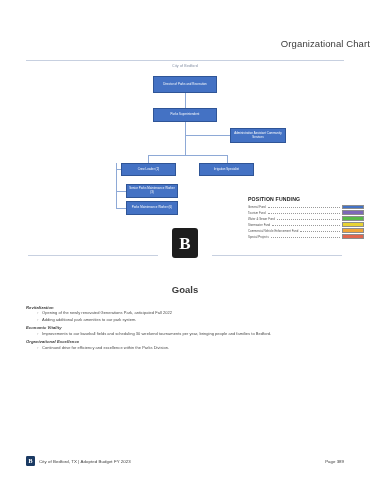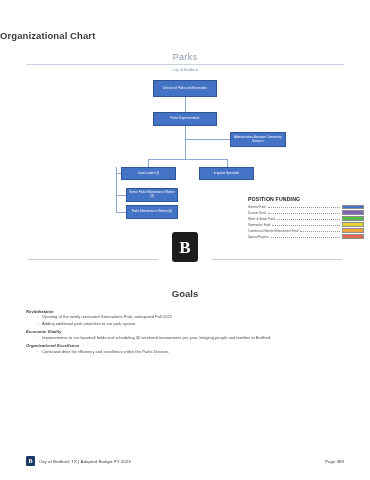--- a/index.html
+++ b/index.html
@@ -7,26 +7,26 @@
     width: 370px; height: 480px;
     background: #ffffff;
     font-family: "Liberation Sans", sans-serif;
     color: #3a3a3a;
     overflow: hidden;
   }
   .page { position: relative; width: 370px; height: 480px; background:#fff; }
 
   
   .doc-title {
-    text-align: left;
+    text-align: right;
     font-size: 9.5px;
-    font-weight: bold;
+    font-weight: normal;
     color: #3c3c3c;
     letter-spacing: 0.1px;
-    padding-top: 30px;
+    padding-top: 38px;
   }
 
   
   .sect-wrap { margin-top: 11px; padding: 0 26px; }
   .sect-title {
     text-align: center;
     font-size: 9px;
     color: #8a9ab5;
     letter-spacing: 0.3px;
     padding-bottom: 2px;
@@ -169,21 +169,20 @@
   .footer-page { margin-left: auto; font-size: 4.4px; color: #3c3c3c; }
 </style>
 </head>
 <body>
 
 <div class="page">
 
   <div class="doc-title">Organizational Chart</div>
 
   <div class="sect-wrap">
-    <div class="sect-title">Parks</div>
     <div class="sect-rule"></div>
     <div class="sect-sub">City of Bedford</div>
   </div>
 
   <div class="org">
 
     <div class="node" style="left:153px; top:2px; width:64px; height:17px;">
       <span>Director of Parks and Recreation</span>
     </div>
     <div class="conn vline" style="left:185px; top:19px; height:15px;"></div>

